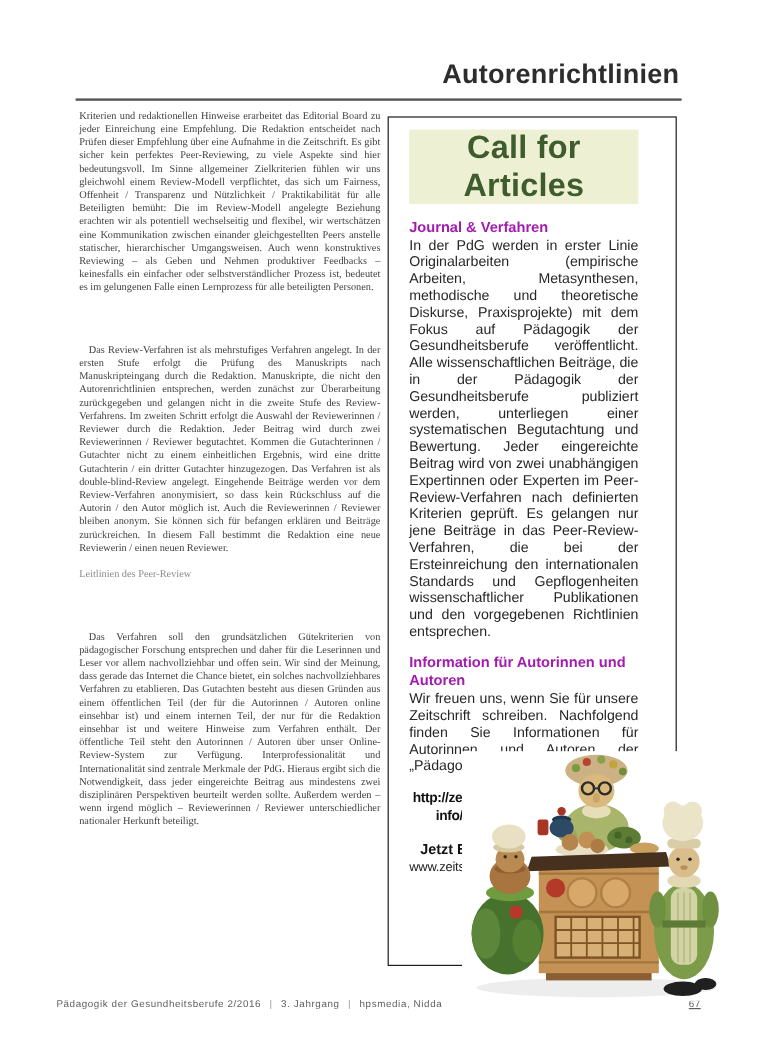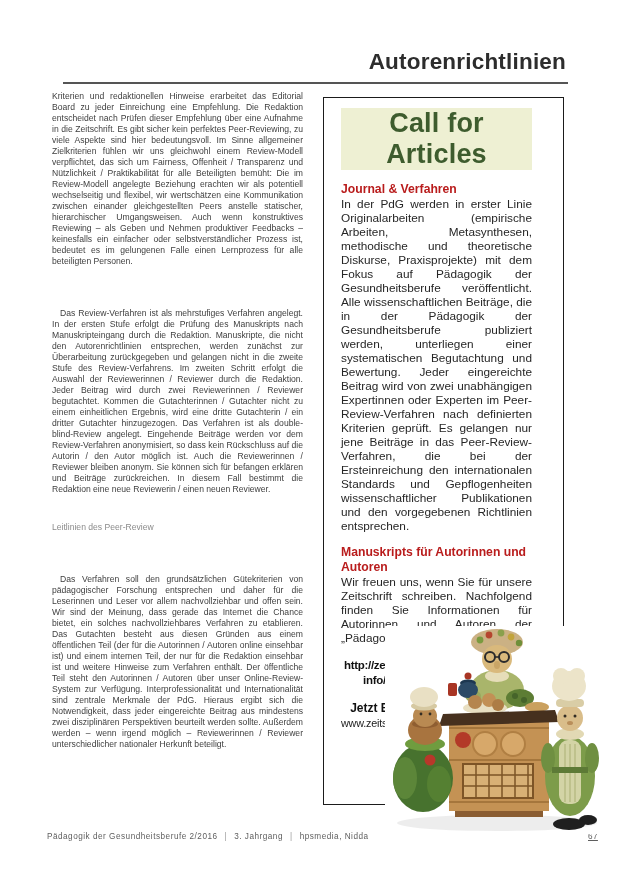--- a/index.html
+++ b/index.html
@@ -19,47 +19,47 @@
     position:absolute;top:49px;right:71px;
     font-size:22.5px;font-weight:700;color:#2d2d2d;
     letter-spacing:.2px;
   }
   .title-rule{
     position:absolute;top:82px;left:63px;width:505px;height:1.5px;
     background:#555;
   }
   
   .left-col{
-    position:absolute;left:52px;top:91px;width:251px;
+    position:absolute;left:66px;top:91px;width:251px;
     font-size:8.6px;line-height:11px;text-align:justify;
-    color:#3e3e3e;hyphens:auto;-webkit-hyphens:auto;
+    color:#3e3e3e;hyphens:auto;font-family:Liberation Serif, serif;-webkit-hyphens:auto;
   }
   .left-col p.indent{text-indent:8px;margin-top:41px;}
   .sub-heading{
-    margin-top:27px;margin-bottom:1px;
+    margin-top:11px;margin-bottom:1px;
     color:#8b8b8b;font-size:8.6px;text-align:left;
   }
   
   .call-box{
     position:absolute;left:323px;top:97px;width:241px;height:708px;
     border:1.5px solid #1b1b1b;
     padding:8px 31px 0 17px;
     color:#262626;
   }
   .call-title-wrap{text-align:center;margin-top:2px;}
   .call-title{
     display:inline-block;
     background:var(--highlight);
     color:var(--accent);
     font-weight:bold;font-size:27px;line-height:31px;
     padding:0 6px;letter-spacing:.2px;
   }
   .box-heading{
     margin-top:12px;
-    font-weight:bold;font-size:12.2px;color:#b91c1c;line-height:15px;
+    font-weight:bold;font-size:12.2px;color:#a21caf;line-height:15px;
   }
   .box-body{
     font-size:11.8px;line-height:14px;text-align:justify;
     color:#262626;hyphens:auto;-webkit-hyphens:auto;
   }
   .info-url{
     margin-top:13px;text-align:center;
     font-weight:bold;font-size:11.5px;line-height:15px;
     letter-spacing:-.3px;color:#111;
   }
@@ -78,21 +78,21 @@
     background:#ffffff;z-index:4;
   }
   .photo svg{display:block;width:100%;height:100%;}
   
   .footer{
     position:absolute;top:832px;left:47px;
     font-size:8.2px;letter-spacing:.5px;color:#5e5e5e;white-space:nowrap;text-align:right;
   }
   .footer .sep{color:#9a9a9a;padding:0 7px;}
   .page-number{
-    position:absolute;top:832px;left:588px;
+    position:absolute;top:832px;left:574px;
     font-size:8.2px;letter-spacing:.4px;color:#5e5e5e;text-decoration:underline;
   }
 </style>
 </head>
 <body>
 
 <h1 class="page-title">Autorenrichtlinien</h1>
 <div class="title-rule"></div>
 
 <div class="left-col">
@@ -101,21 +101,21 @@
   <p class="sub-heading">Leitlinien des Peer-Review</p>
   <p class="indent">Das Verfahren soll den grundsätzlichen Gütekriterien von pädagogischer Forschung entsprechen und daher für die Leserinnen und Leser vor allem nachvollziehbar und offen sein. Wir sind der Meinung, dass gerade das Internet die Chance bietet, ein solches nachvollziehbares Verfahren zu etablieren. Das Gutachten besteht aus diesen Gründen aus einem öffentlichen Teil (der für die Autorinnen / Autoren online einsehbar ist) und einem internen Teil, der nur für die Redaktion einsehbar ist und weitere Hinweise zum Verfahren enthält. Der öffentliche Teil steht den Autorinnen / Autoren über unser Online-Review-System zur Verfügung. Interprofessionalität und Internationalität sind zentrale Merkmale der PdG. Hieraus ergibt sich die Notwendigkeit, dass jeder eingereichte Beitrag aus mindestens zwei disziplinären Perspektiven beurteilt werden sollte. Außerdem werden – wenn irgend möglich – Reviewerinnen / Reviewer unterschiedlicher nationaler Herkunft beteiligt.</p>
 </div>
 
 <div class="call-box">
   <div class="call-title-wrap">
     <span class="call-title">Call for Articles</span>
   </div>
   <p class="box-heading">Journal &amp; Verfahren</p>
   <p class="box-body">In der PdG werden in erster Linie Originalarbeiten (empirische Arbeiten, Metasynthesen, methodische und theoretische Diskurse, Praxisprojekte) mit dem Fokus auf Pädagogik der Gesundheitsberufe veröffentlicht. Alle wissenschaftlichen Beiträge, die in der Pädagogik der Gesundheitsberufe publiziert werden, unterliegen einer systematischen Begutachtung und Bewertung. Jeder eingereichte Beitrag wird von zwei unabhängigen Expertinnen oder Experten im Peer-Review-Verfahren nach definierten Kriterien geprüft. Es gelangen nur jene Beiträge in das Peer-Review-Verfahren, die bei der Ersteinreichung den internationalen Standards und Gepflogenheiten wissenschaftlicher Publikationen und den vorgegebenen Richtlinien entsprechen.</p>
-  <p class="box-heading">Manuskripts für Autorinnen und Autoren</p>
+  <p class="box-heading">Information für Autorinnen und Autoren</p>
   <p class="box-body">Wir freuen uns, wenn Sie für unsere Zeitschrift schreiben. Nachfolgend finden Sie Informationen für Autorinnen und Autoren der „Pädagogik der Gesundheitsberufe“:</p>
   <div class="info-url">
     <div>http://zeitschrift-gesundheitsberufe.</div>
     <div>info/autoreninfos/uebersicht</div>
   </div>
   <div class="submit-block">
     <div class="submit-label">Jetzt Beitrag einreichen unter:</div>
     <div class="submit-url">www.zeitschrift-gesundheitsberufe.info/prs</div>
   </div>
 </div>

